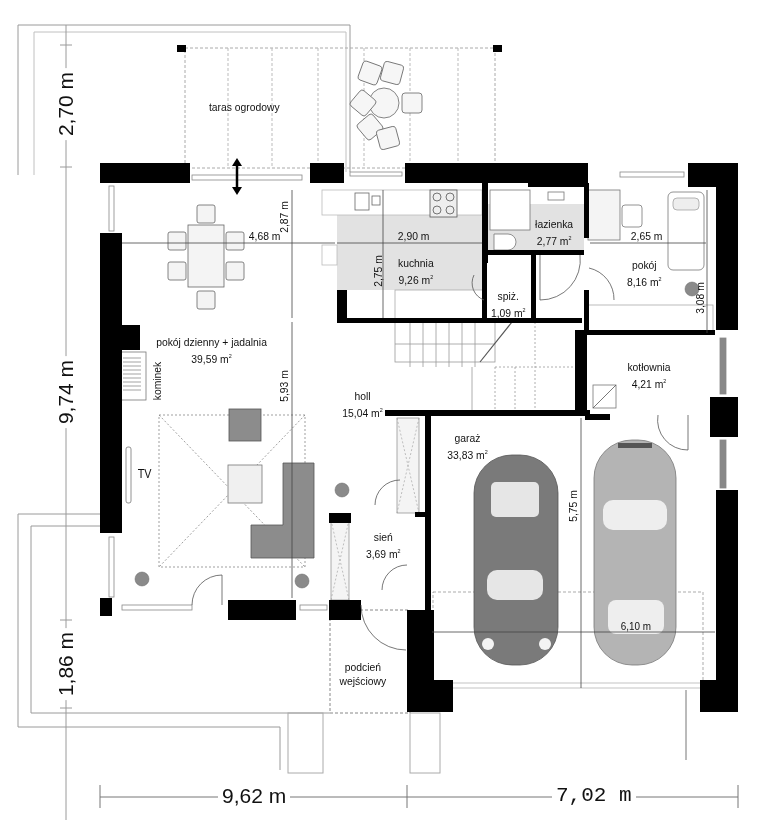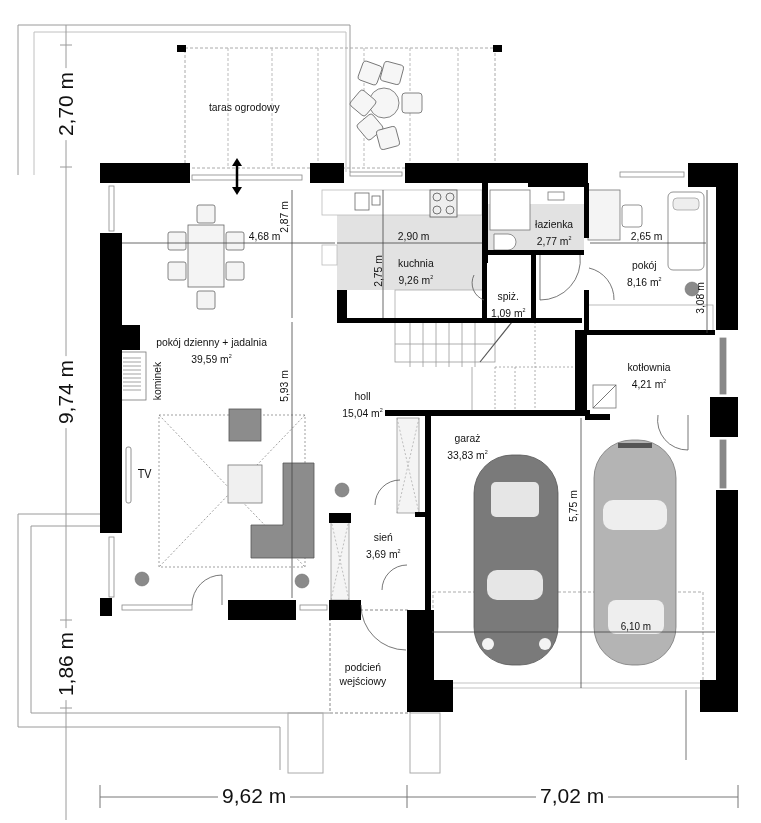--- a/index.html
+++ b/index.html
@@ -326,14 +326,14 @@
   <div class="dim h" style="left:629px; top:230px;">2,65 m</div>
   <div class="dim v" style="left:682px; top:292px;">3,08 m</div>
   <div class="dim v" style="left:555px; top:500px;">5,75 m</div>
   <div class="dim h" style="left:619px; top:620px; font-size:11px;">6,10 m</div>
 
   
   <div class="bigdim v" style="left:30px; top:92px;">2,70 m</div>
   <div class="bigdim v" style="left:30px; top:380px;">9,74 m</div>
   <div class="bigdim v" style="left:30px; top:652px;">1,86 m</div>
   <div class="bigdim" style="left:218px; top:784px;">9,62 m</div>
-  <div class="bigdim" style="left:536px; top:784px;">7,02 m</div>
+  <div class="bigdim" style="left:552px; top:784px;font-family:Liberation Mono, monospace;">7,02 m</div>
 </div>
 
 </body></html>

